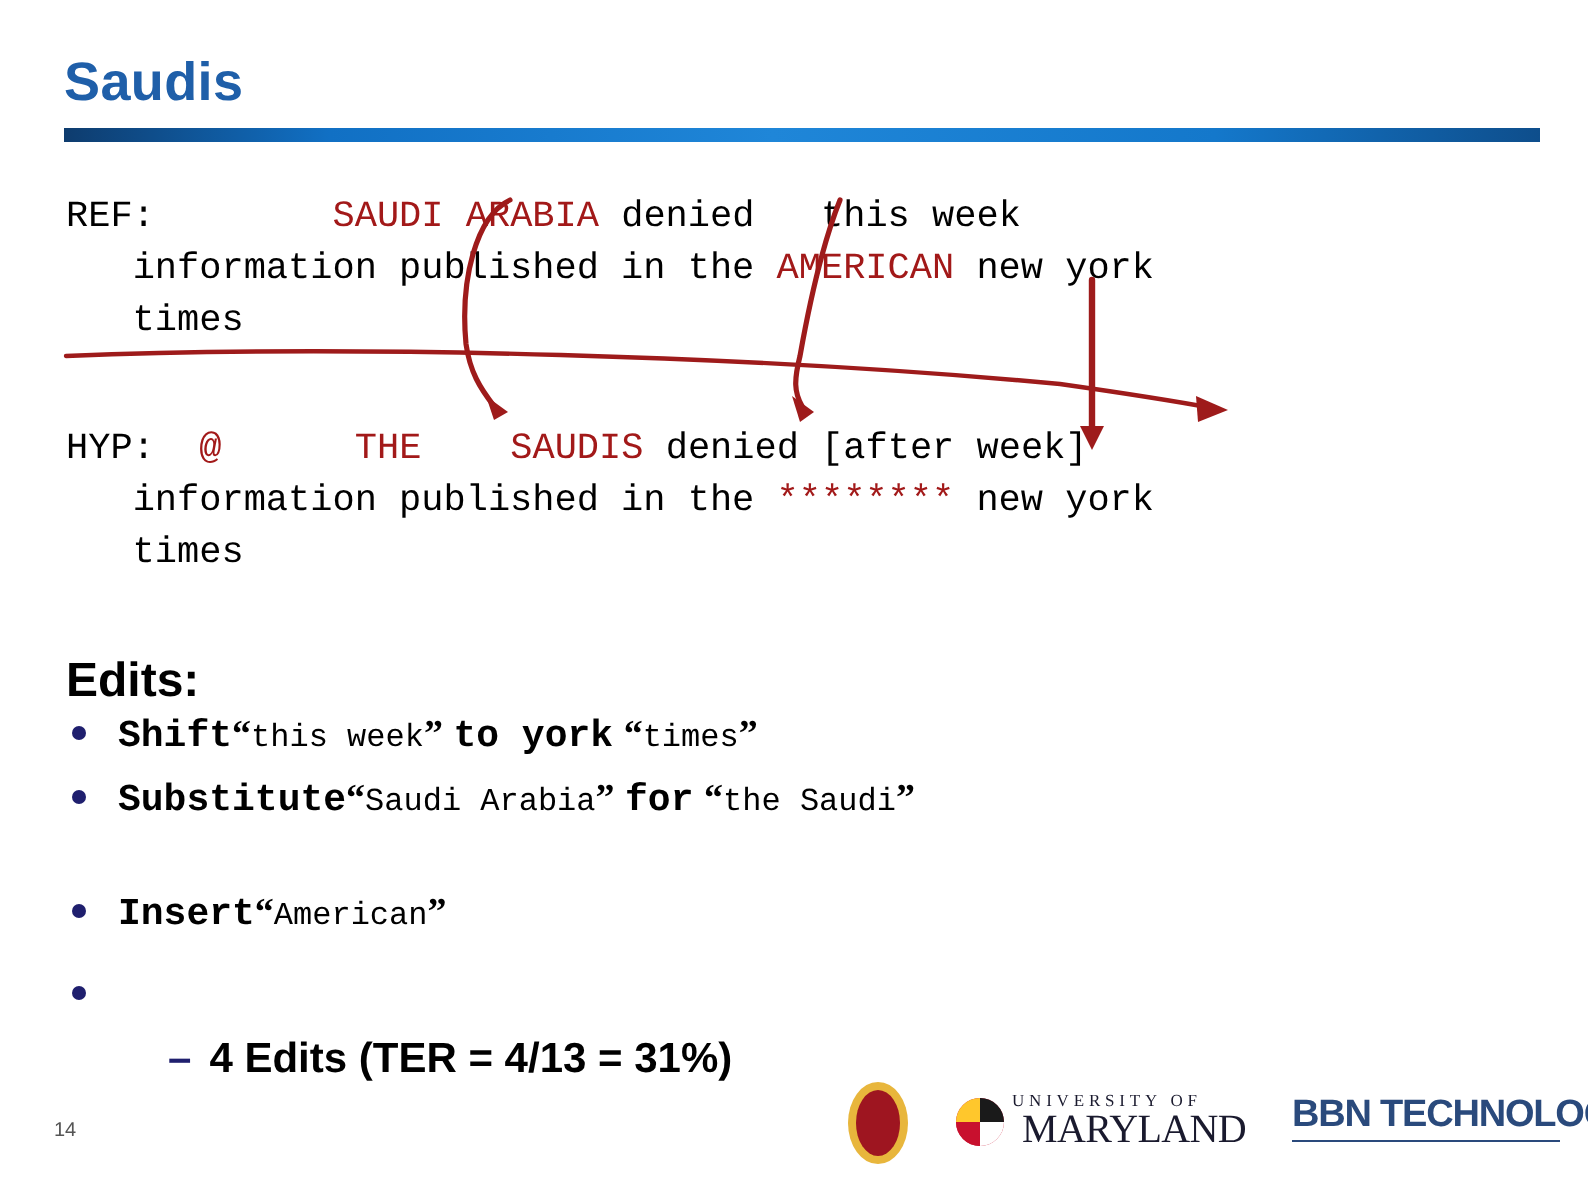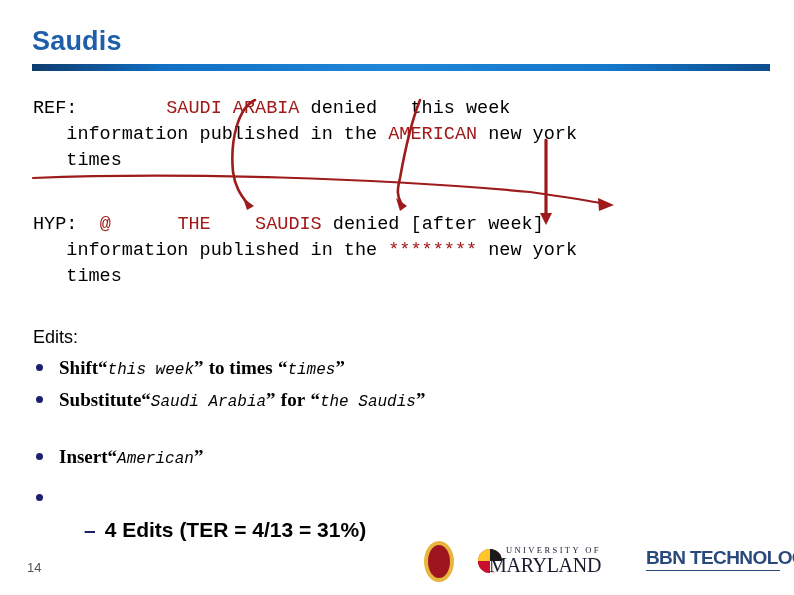--- a/index.html
+++ b/index.html
@@ -58,22 +58,22 @@
     width: 794px;
     height: 595px;
     pointer-events: none;
   }
 
   
   #edits-heading {
     position: absolute;
     left: 33px;
     top: 327px;
-    font-size: 18px;
-    font-weight: normal;
+    font-size: 24px;
+    font-weight: bold;
     color: #000000;
   }
   .edit-row {
     position: absolute;
     left: 36px;
     font-size: 19px;
     white-space: nowrap;
     color: #000000;
   }
   #edit-0 { top: 357px; }
@@ -84,28 +84,27 @@
     width: 7px;
     height: 7px;
     border-radius: 50%;
     background: #1F1F6E;
     vertical-align: middle;
     margin-right: 16px;
     margin-bottom: 3px;
   }
   .act {
     font-weight: bold;
-    font-family: Liberation Serif, serif;
+    font-family: Liberation Mono, monospace;
     font-size: 19px;
   }
   .mono-q {
     font-family: "Liberation Mono", "DejaVu Sans Mono", monospace;
     font-size: 16px;
     font-weight: normal;
-    font-style: italic;
   }
   .qm {
     font-family: "Liberation Serif", serif;
     font-size: 19px;
     font-weight: bold;
   }
 
   
   #summary-row {
     position: absolute;
@@ -127,21 +126,21 @@
     color: #1F1F6E;
     margin-right: 9px;
     font-weight: bold;
   }
 
   
   #page-number {
     position: absolute;
     left: 27px;
     top: 560px;
-    font-size: 13px;
+    font-size: 10px;
     color: #555555;
   }
   #footer-logos {
     position: absolute;
     left: 424px;
     top: 540px;
     height: 44px;
     width: 360px;
     text-align: right;
   }
@@ -203,21 +202,21 @@
     position: absolute;
     left: 28px;
     top: 0px;
     font-size: 8.5px;
     letter-spacing: 2.4px;
     color: #1A1A2E;
     font-family: "Liberation Serif", serif;
   }
   #umd-main {
     position: absolute;
-    left: 11px;
+    left: 33px;
     top: 9px;
     font-size: 20px;
     letter-spacing: -0.3px;
     color: #1A1A2E;
     font-family: "Liberation Serif", serif;
   }
   
   #logo-bbn {
     position: absolute;
     left: 222px;
@@ -270,23 +269,23 @@
     <polygon points="396,198 407,206 400,211"></polygon>
 
     <polygon points="598,198 614,205 599,211"></polygon>
 
     <polygon points="540,213 552,213 546,225"></polygon>
   </g>
 </svg>
 
 <div id="edits-heading">Edits:</div>
 
-<div class="edit-row" id="edit-0"><span class="bullet"></span><span class="act">Shift</span><span class="qm">“</span><span class="mono-q">this week</span><span class="qm">”</span> <span class="act">to times</span> <span class="qm">“</span><span class="mono-q">times</span><span class="qm">”</span></div>
-
-<div class="edit-row" id="edit-1"><span class="bullet"></span><span class="act">Substitute</span><span class="qm">“</span><span class="mono-q">Saudi Arabia</span><span class="qm">”</span> <span class="act">for</span> <span class="qm">“</span><span class="mono-q">the Saudis</span><span class="qm">”</span></div>
+<div class="edit-row" id="edit-0"><span class="bullet"></span><span class="act">Shift</span><span class="qm">“</span><span class="mono-q">this week</span><span class="qm">”</span> <span class="act">to york</span> <span class="qm">“</span><span class="mono-q">times</span><span class="qm">”</span></div>
+
+<div class="edit-row" id="edit-1"><span class="bullet"></span><span class="act">Substitute</span><span class="qm">“</span><span class="mono-q">Saudi Arabia</span><span class="qm">”</span> <span class="act">for</span> <span class="qm">“</span><span class="mono-q">the Saudi</span><span class="qm">”</span></div>
 
 <div class="edit-row" id="edit-2"><span class="bullet"></span><span class="act">Insert</span><span class="qm">“</span><span class="mono-q">American</span><span class="qm">”</span></div>
 
 <div id="summary-row"><span class="bullet"></span></div>
 <div id="sub-row"><span class="dash">–</span><span>4 Edits (TER = 4/13 = 31%)</span></div>
 
 <div id="page-number">14</div>
 
 <div id="footer-logos">
   <div id="logo-oval">

